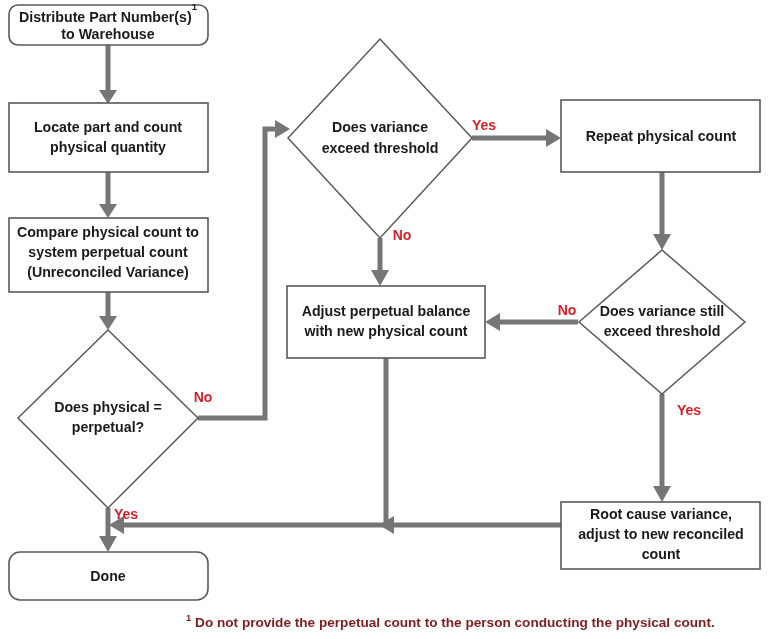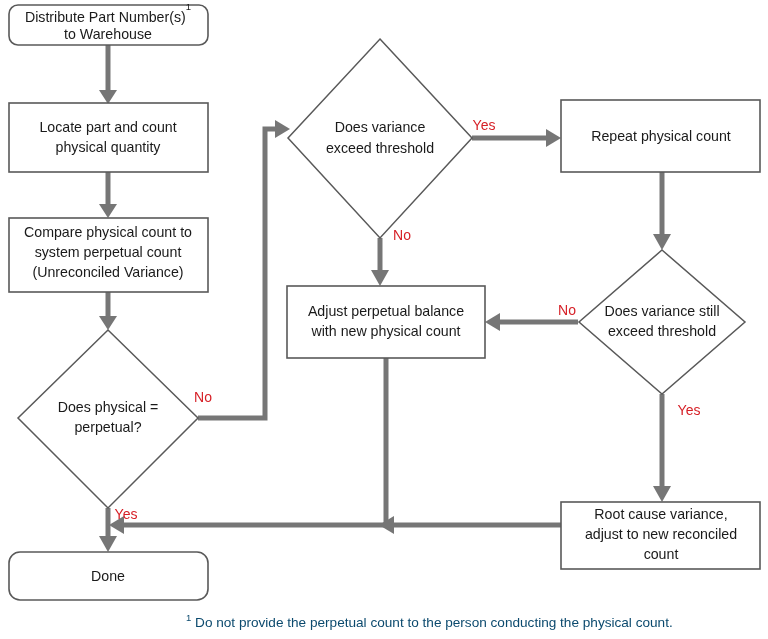--- a/index.html
+++ b/index.html
@@ -11,20 +11,21 @@
     width: 768px;
     height: 639px;
     font-family: "Liberation Sans", sans-serif;
     overflow: hidden;
   }
   #flowchart-root {
     position: relative;
     width: 768px;
     height: 639px;
     background: #ffffff;
+    font-weight: bold;
   }
   svg#flow-svg {
     position: absolute;
     top: 0;
     left: 0;
     width: 768px;
     height: 639px;
   }
   .node-shape {
     fill: #ffffff;
@@ -61,21 +62,21 @@
     fill: #d61f26;
     text-anchor: middle;
     dominant-baseline: middle;
   }
   .footnote {
     position: absolute;
     left: 186px;
     top: 612px;
     font-family: "Liberation Sans", sans-serif;
     font-size: 13.6px;
-    color: #0c4a6e;
+    color: #7f1d1d;
     white-space: nowrap;
   }
   .footnote .marker {
     font-size: 9.5px;
     vertical-align: super;
   }
 </style>
 </head>
 <body>
 

